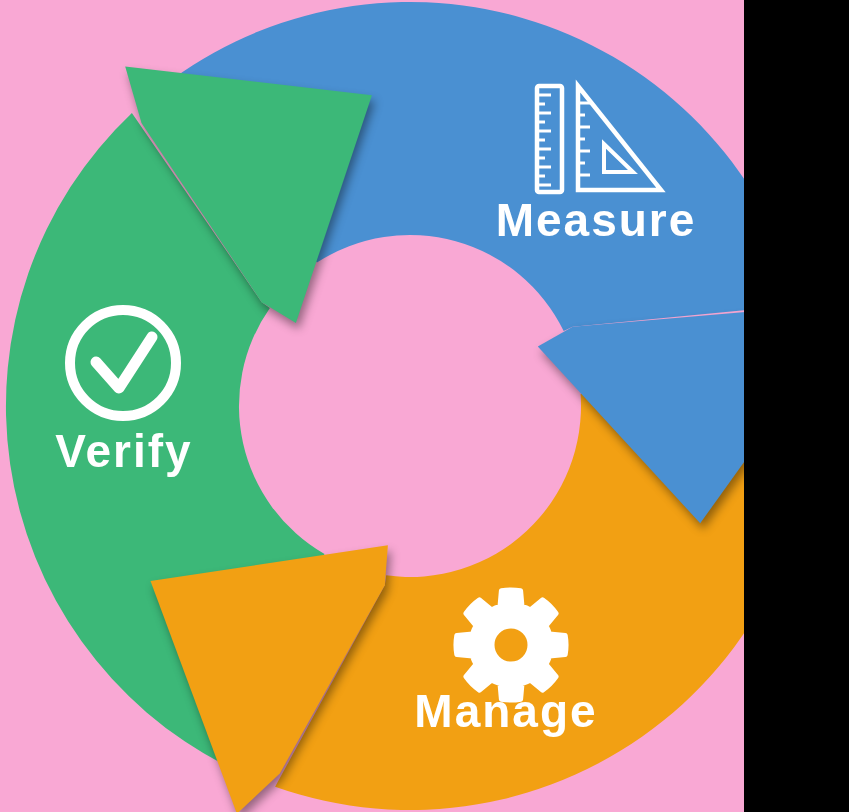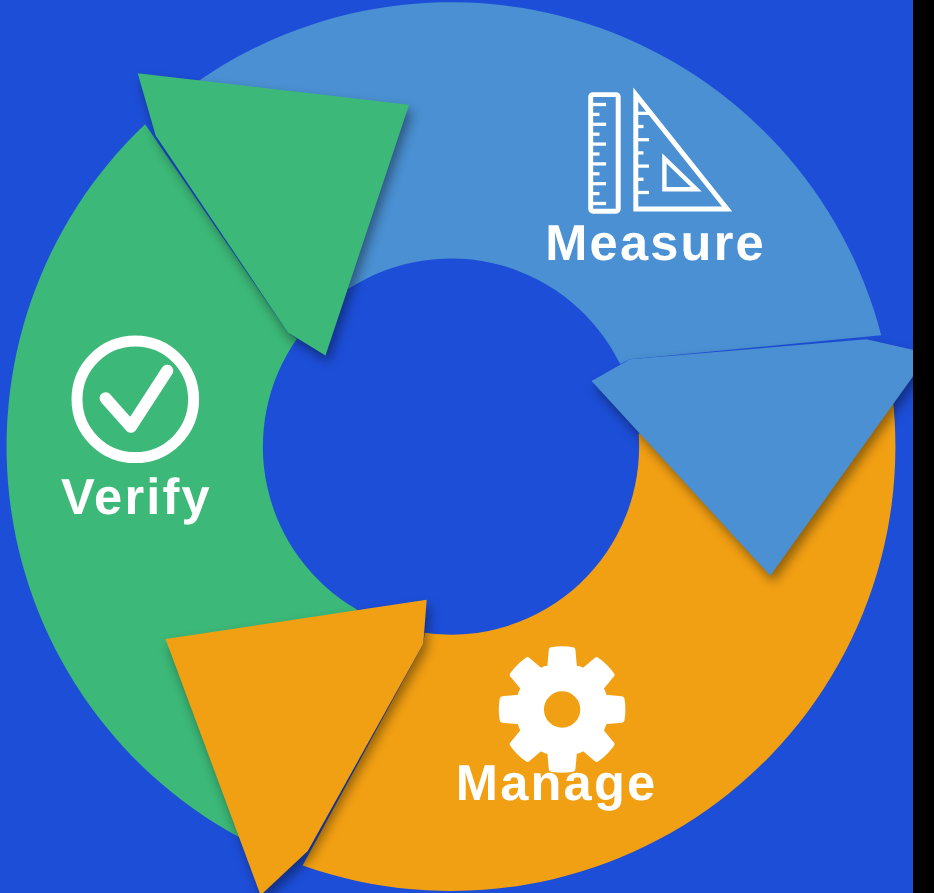--- a/index.html
+++ b/index.html
@@ -1,16 +1,16 @@
 <!DOCTYPE html>
 <html><head>
 <meta charset="utf-8">
 <style>
   html,body{margin:0;padding:0;background:#000;}
-  .stage{position:relative;width:830px;height:812px;background:#1d4ed8;overflow:hidden;
+  .stage{position:relative;width:744px;height:812px;background:#f9a8d4;overflow:hidden;
          font-family:"Liberation Sans", sans-serif;}
   svg{display:block}
   .step-label{font-family:"Liberation Sans", sans-serif;font-weight:bold;font-size:46px;
               letter-spacing:2px;fill:#fff;text-anchor:middle;}
   .head-shadow{filter:drop-shadow(3px 6px 5px rgba(0,0,0,0.40));}
   .icon-stroke{fill:none;stroke:#fff;}
 </style>
 </head>
 <body>
 

